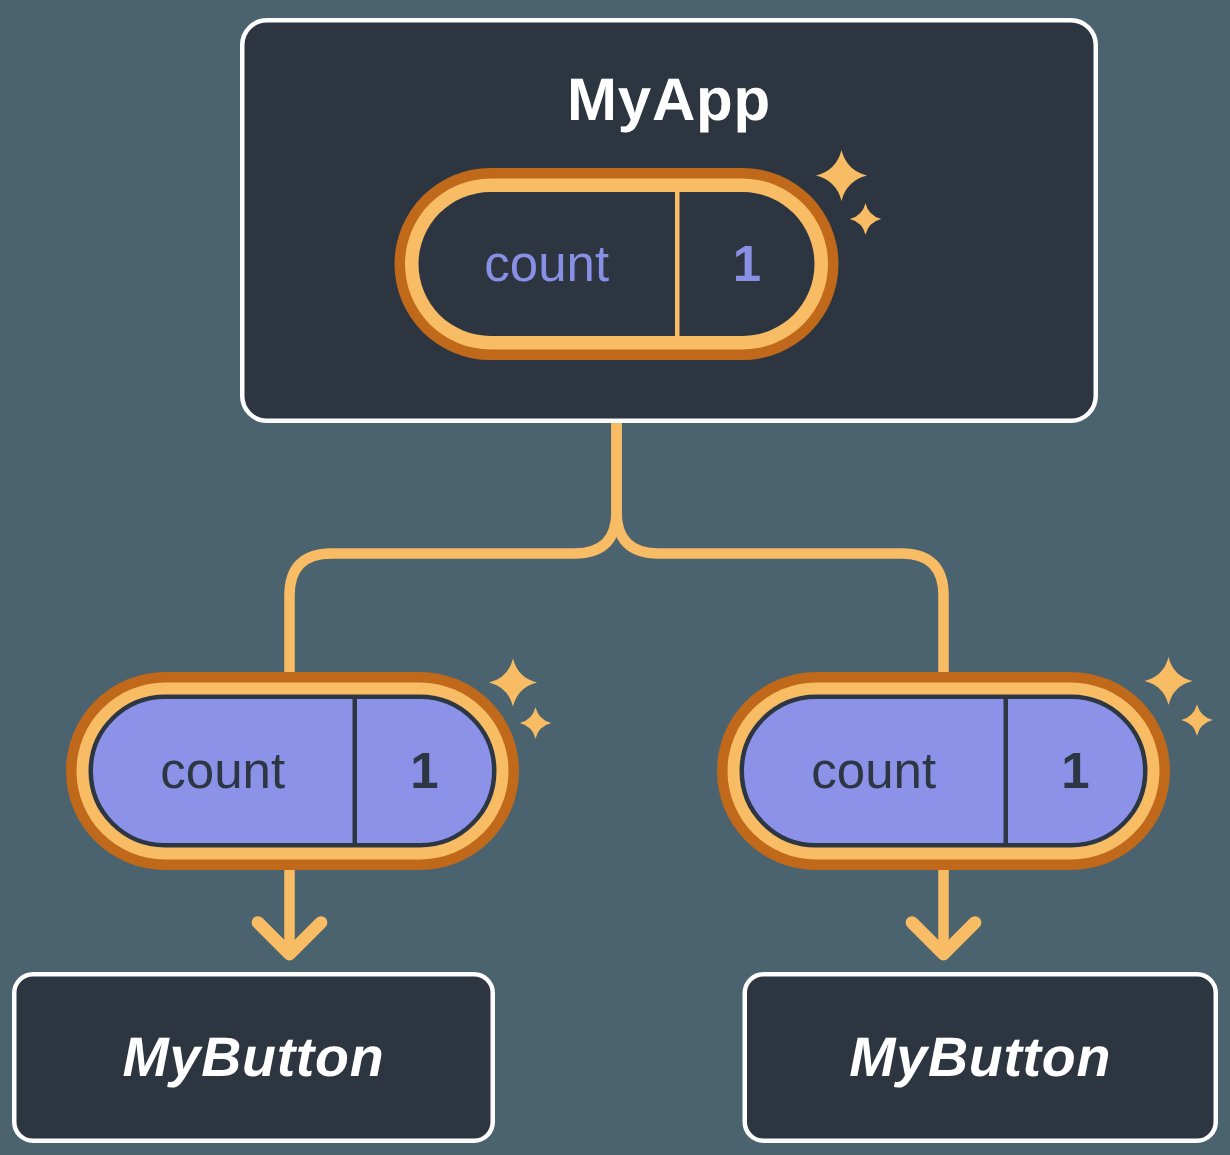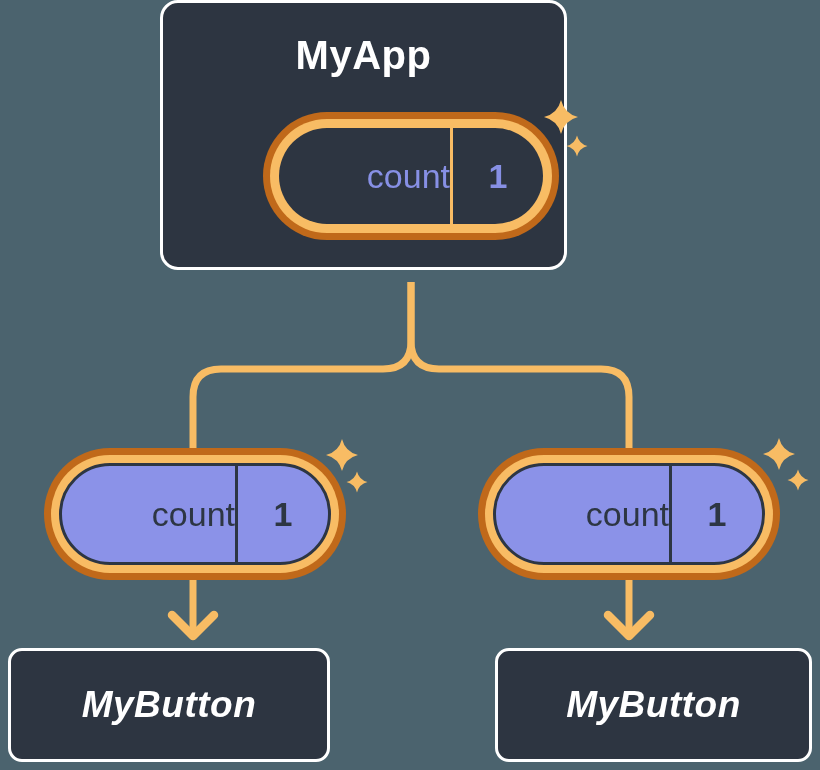--- a/index.html
+++ b/index.html
@@ -47,22 +47,22 @@
   }
   .star { fill: var(--accent-light); }
 
   .node {
     position: absolute;
     background: var(--card);
     border: 3px solid var(--card-border);
     z-index: 1;
   }
   .root-node {
-    left: 160px; top: 0;
-    width: 407px; height: 270px;
+    left: 160px; top: 12px;
+    width: 572px; height: 270px;
     border-radius: 18px;
   }
   .root-node .node-title {
     margin-top: 30px;
     text-align: center;
     font-size: 40px;
     font-weight: 600;
     letter-spacing: 0.5px;
     color: var(--title-text);
   }
@@ -122,21 +122,21 @@
     border: 3px solid var(--dark-text);
   }
   .child-pill .pill-label,
   .child-pill .pill-value { color: var(--dark-text); }
   .child-pill .pill-divider { background: var(--dark-text); }
 
   .pill-section-label {
     flex: 1;
     display: flex;
     align-items: center;
-    justify-content: flex-end;
+    justify-content: center;
   }
   .pill-divider {
     width: 3px;
     height: 100%;
   }
   .pill-section-value {
     width: 90px;
     display: flex;
     align-items: center;
     justify-content: center;

